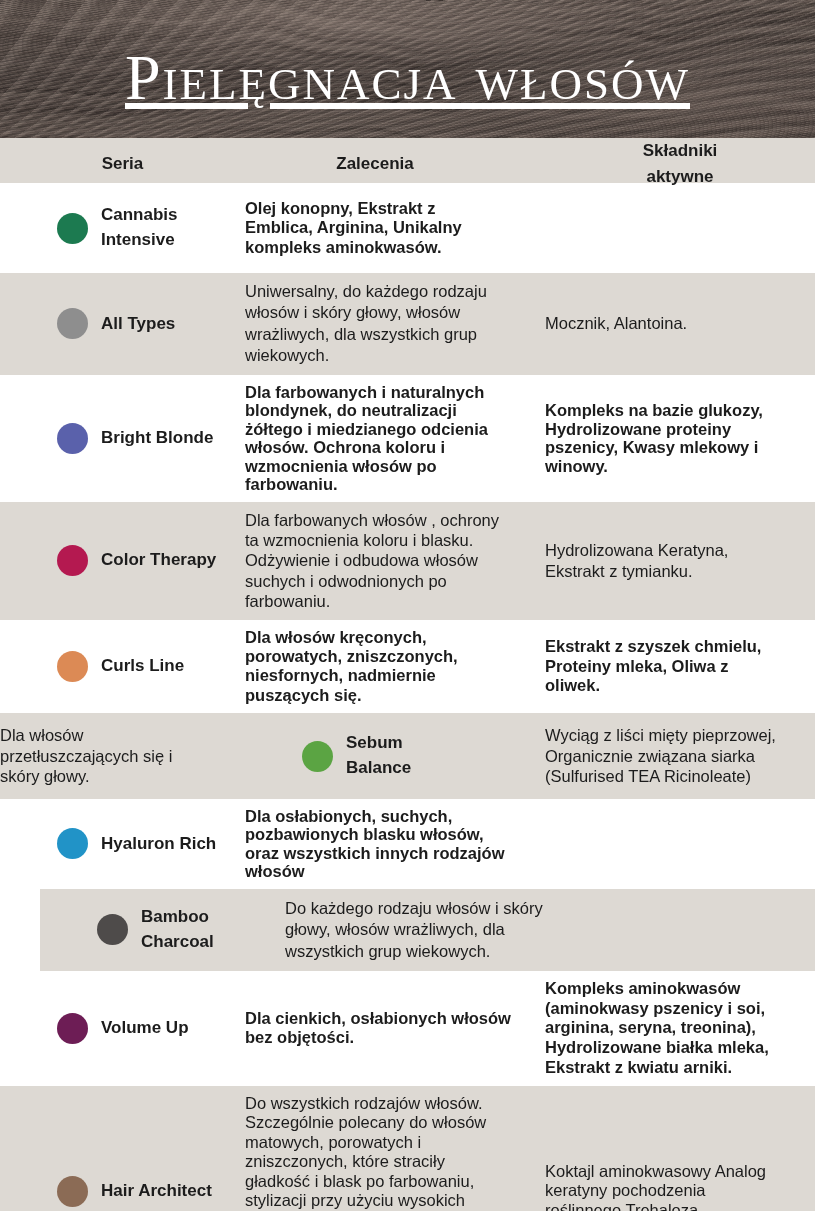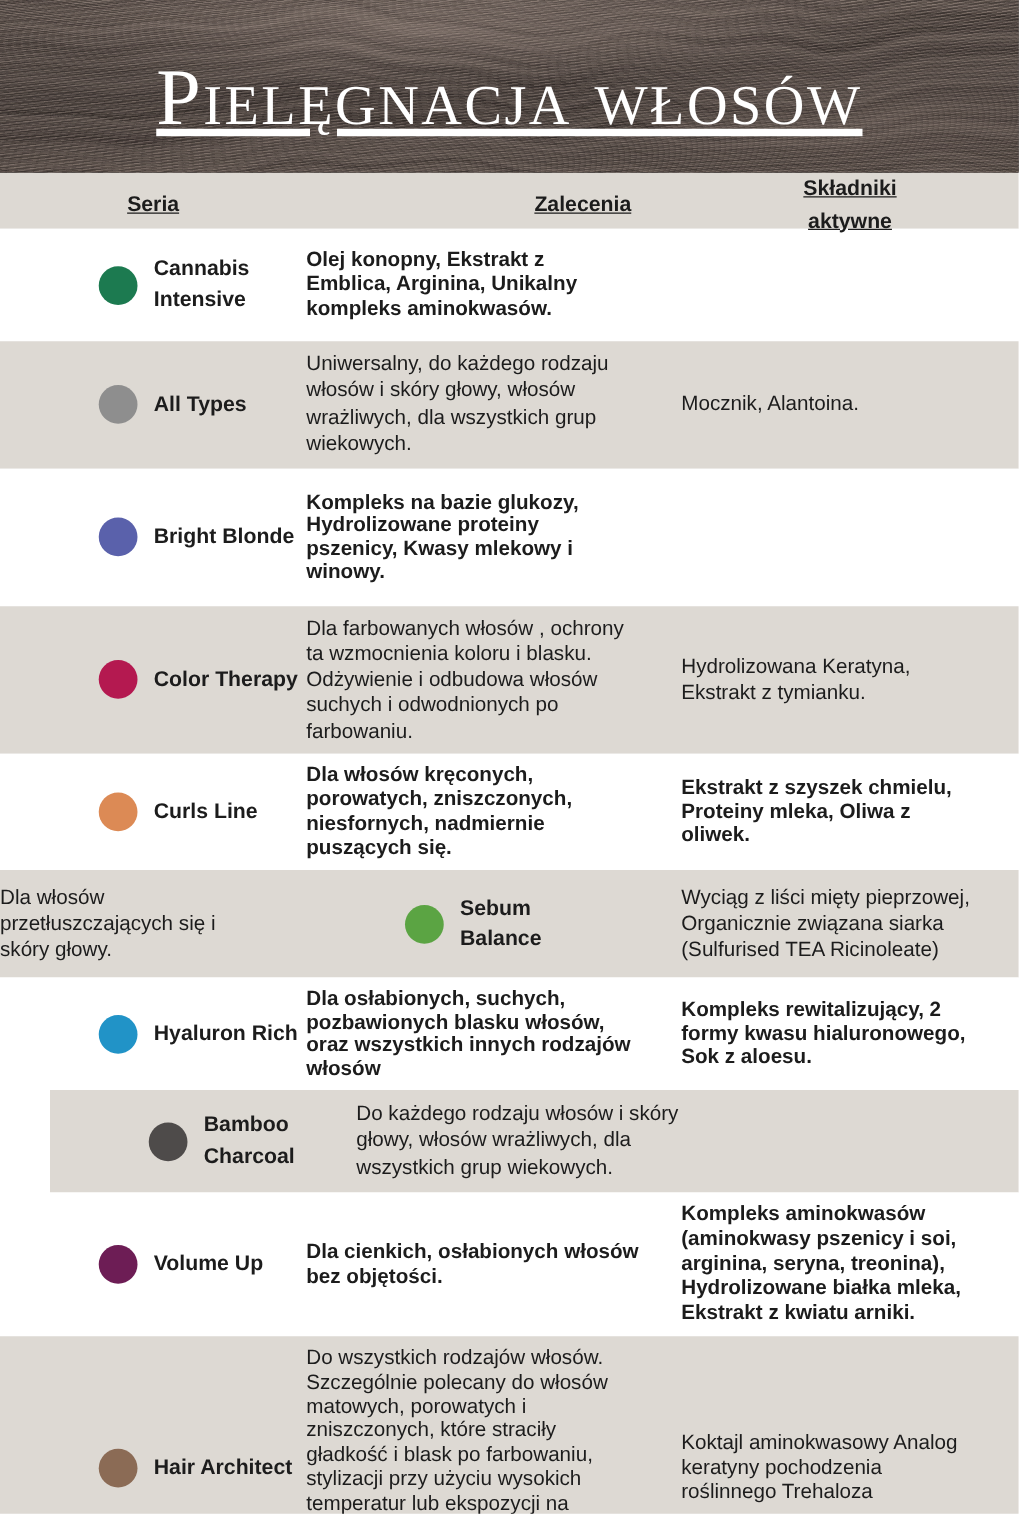--- a/index.html
+++ b/index.html
@@ -39,24 +39,24 @@
     letter-spacing:2px;
     color:var(--title);
     text-decoration:underline;
   }
 
   
   .thead{
     display:grid; grid-template-columns:245px 300px 270px;
     align-items:center;
     height:45px; background:var(--alt-bg);
-    font-weight:700; font-size:17px;text-decoration:underline;
+    font-weight:700; font-size:17px;
   }
   .th{text-align:center;}
-  .th2{padding-right:40px;text-align:right;}
+  .th2{padding-right:40px;}
   .th3 .th-inner{display:block; max-width:112px; margin:0 auto; line-height:1.5;}
 
   .row{
     display:grid; grid-template-columns:245px 300px 270px;
     align-items:center;
     overflow:hidden;
     font-size:16.5px;
   }
   .row:nth-child(odd){background:var(--row-bg); font-weight:700; line-height:1.17;}
   .row:nth-child(even){background:var(--alt-bg); font-weight:400; line-height:1.3;}
@@ -65,21 +65,21 @@
   .row:nth-child(3){min-height:110px; line-height:1.12;}
   .row:nth-child(4){min-height:106px; line-height:1.24;}
   .row:nth-child(5){min-height:80px;}
   .row:nth-child(6){min-height:86px; line-height:1.25;}
   .row:nth-child(7){min-height:79px; line-height:1.12;}
   .row:nth-child(8){min-height:82px;margin-left:40px;}
   .row:nth-child(9){min-height:108px; line-height:1.2;}
   .row:nth-child(10){min-height:182px; line-height:1.18;}
 
   .cell{padding:8px 0;}
-  .c1{display:flex; align-items:center; gap:13px; padding-left:79px;}
+  .c1{display:flex; align-items:center; gap:13px; padding-left:57px;}
   .dot{width:31px; height:31px; border-radius:50%; flex:0 0 31px;}
   .series{font-weight:700; width:122px; line-height:1.45; font-size:17px;}
   .c2{padding-right:34px;}
   .c3{padding-right:38px;}
 </style>
 </head>
 <body>
 
 <div class="page">
 
@@ -125,20 +125,21 @@
       </div>
       <div class="cell c2">Uniwersalny, do każdego rodzaju włosów i skóry głowy, włosów wrażliwych, dla wszystkich grup wiekowych.</div>
       <div class="cell c3">Mocznik, Alantoina.</div>
     </div>
 
     <div class="row">
       <div class="cell c1">
         <span class="dot" style="background: rgb(90, 97, 171);"></span>
         <span class="series">Bright Blonde</span>
       </div>
+      <div class="cell c2">Dla farbowanych i naturalnych blondynek, do neutralizacji żółtego i miedzianego odcienia włosów. Ochrona koloru i wzmocnienia włosów po farbowaniu.</div>
       <div class="cell c3">Kompleks na bazie glukozy, Hydrolizowane proteiny pszenicy, Kwasy mlekowy i winowy.</div>
     </div>
 
     <div class="row">
       <div class="cell c1">
         <span class="dot" style="background: rgb(180, 25, 80);"></span>
         <span class="series">Color Therapy</span>
       </div>
       <div class="cell c2">Dla farbowanych włosów , ochrony ta wzmocnienia koloru i blasku. Odżywienie i odbudowa włosów suchych i odwodnionych po farbowaniu.</div>
       <div class="cell c3">Hydrolizowana Keratyna, Ekstrakt z tymianku.</div>
@@ -161,21 +162,20 @@
       </div>
       <div class="cell c3">Wyciąg z liści mięty pieprzowej, Organicznie związana siarka (Sulfurised TEA Ricinoleate)</div>
     </div>
 
     <div class="row">
       <div class="cell c1">
         <span class="dot" style="background: rgb(33, 147, 199);"></span>
         <span class="series">Hyaluron Rich</span>
       </div>
       <div class="cell c2">Dla osłabionych, suchych, pozbawionych blasku włosów, oraz wszystkich innych rodzajów włosów</div>
-      <div class="cell c3">Kompleks rewitalizujący, 2 formy kwasu hialuronowego, Sok z aloesu.</div>
     </div>
 
     <div class="row">
       <div class="cell c1">
         <span class="dot" style="background: rgb(78, 75, 74);"></span>
         <span class="series">Bamboo Charcoal</span>
       </div>
       <div class="cell c2">Do każdego rodzaju włosów i skóry głowy, włosów wrażliwych, dla wszystkich grup wiekowych.</div>
     </div>
 

